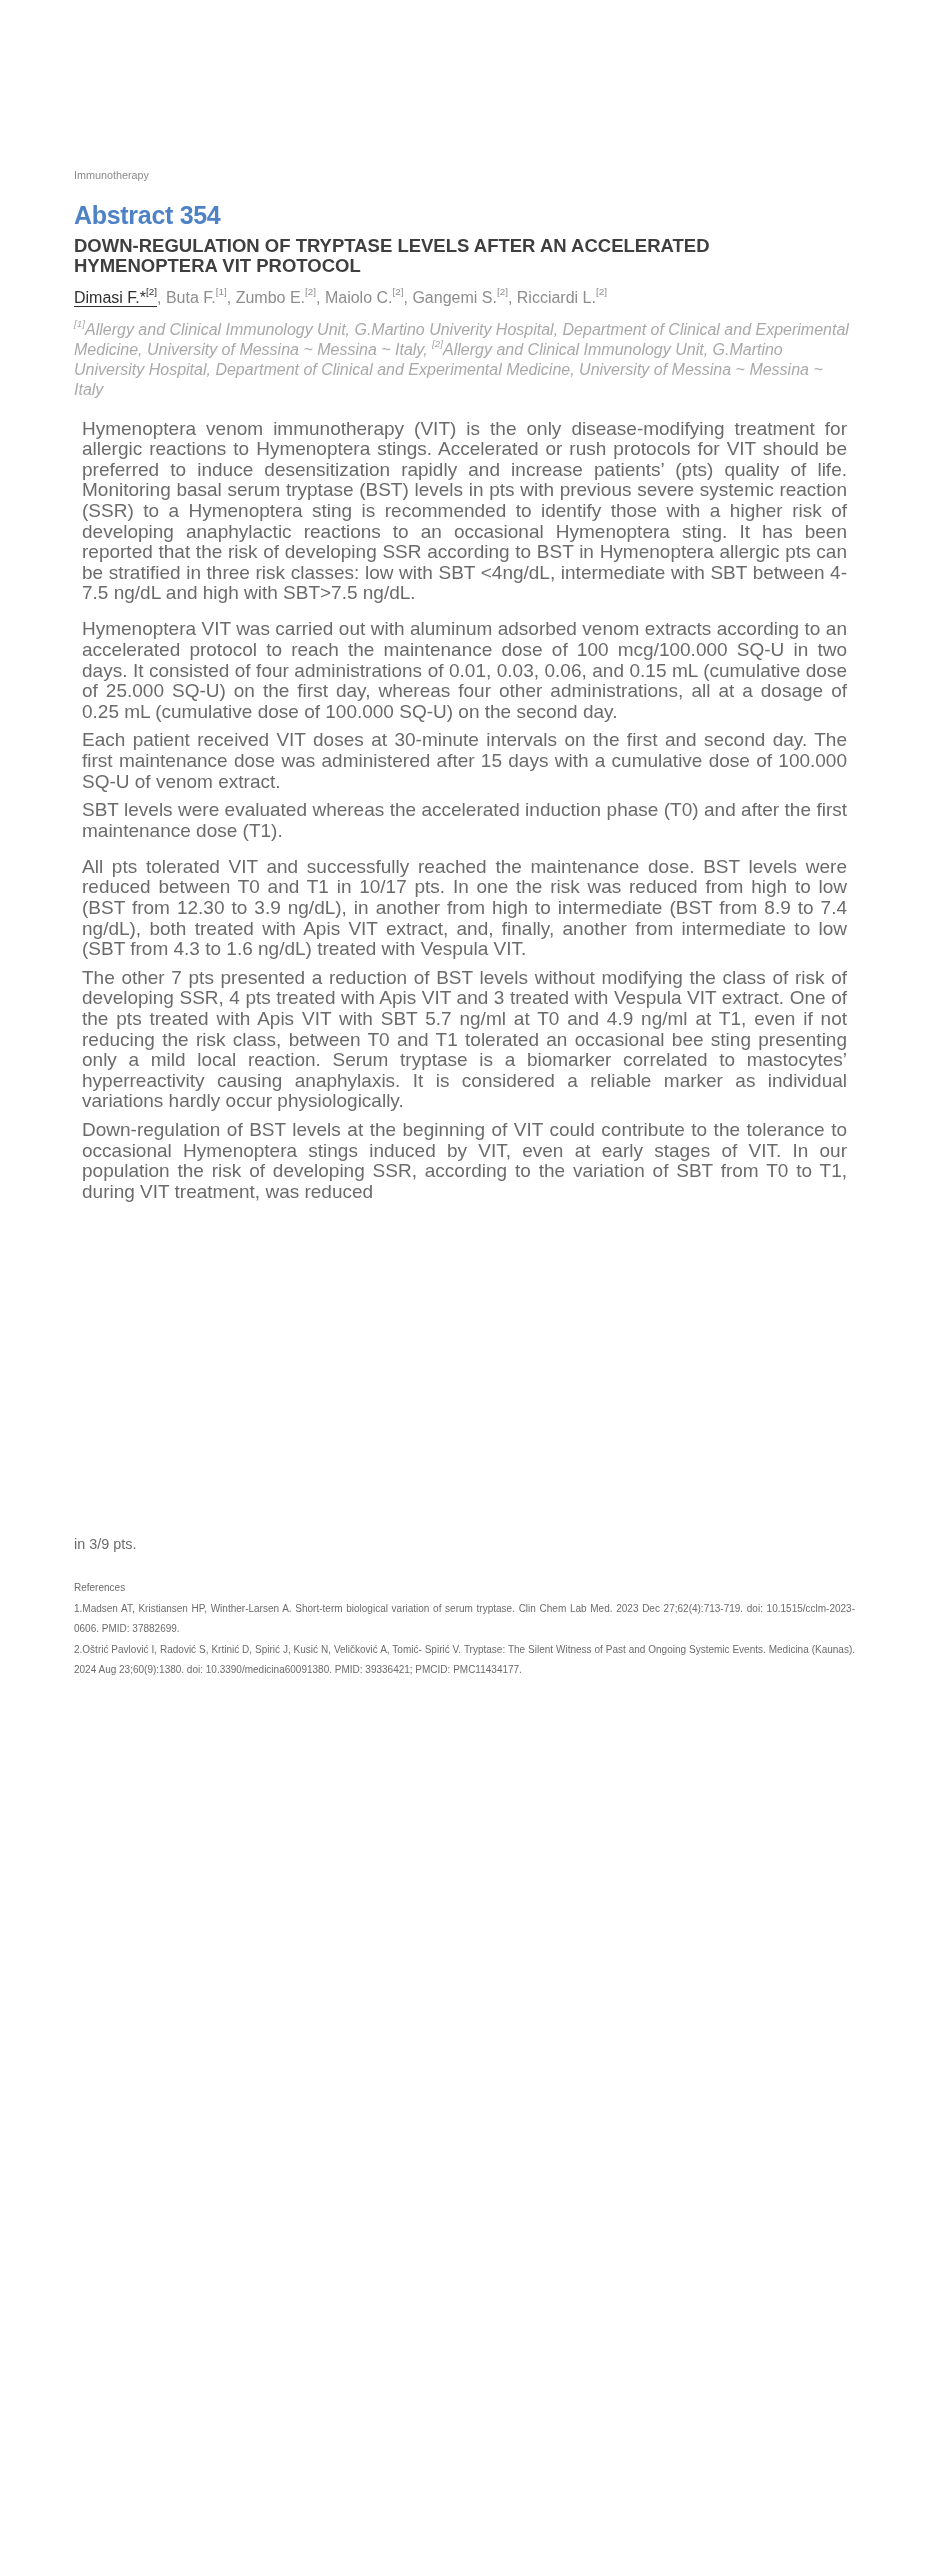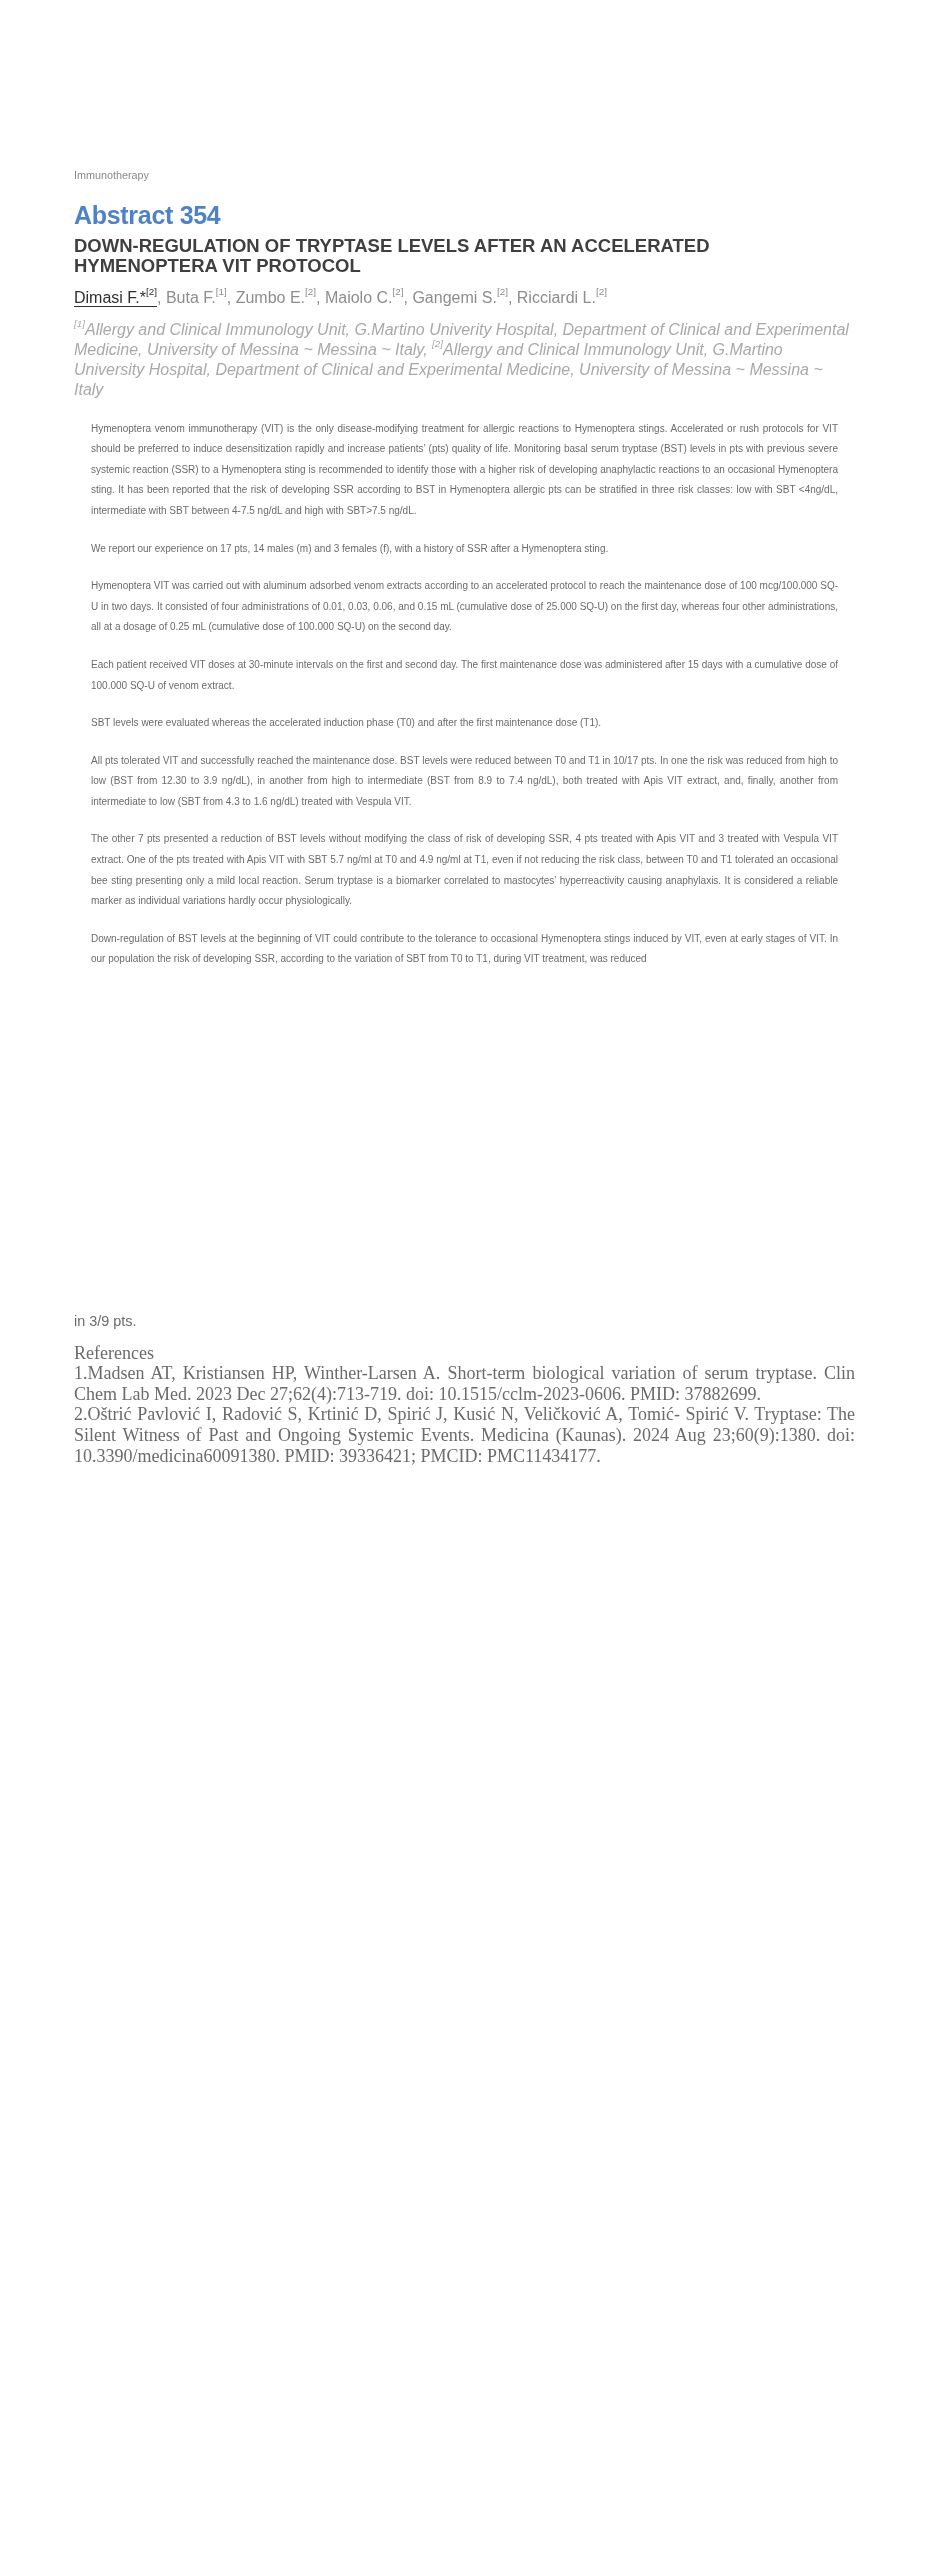--- a/index.html
+++ b/index.html
@@ -69,38 +69,37 @@
     font-size:16px;
     line-height:20px;
     color:var(--muted-gray);
   }
   .body-text{
     margin-top:18.5px;
   }
   .para-group{margin-top:15.5px;}
   .para-group:first-child{margin-top:0;}
   .para-group p{
-    margin:17px;
-    font-size:10px;
+    margin:8px;
+    font-size:19px;
     line-height:20.6px;
     color:var(--body-gray);
     text-align:justify;
   }
   .page-gap{height:324px;}
   .continuation{
     font-size:14.4px;
     line-height:20.6px;
     color:var(--body-gray);
   }
   .references{
-    margin-top:11px;
-    font-size:18px;
+    margin-top:23px;
+    font-size:10px;
     line-height:20.6px;
     color:var(--body-gray);
-    font-family:Liberation Serif, serif;
   }
   .references p{margin:0;text-align:justify;}
   .references .ref-heading{text-align:left;}
 </style>
 </head>
 <body>
 
 <div class="page">
   <div class="content">
 
@@ -113,21 +112,20 @@
     <div class="authors"><span class="author lead"><span class="author-name">Dimasi F.*</span><sup class="mark">[2]</sup></span><span class="author-sep">, </span><span class="author"><span class="author-name">Buta F.</span><sup class="mark">[1]</sup></span><span class="author-sep">, </span><span class="author"><span class="author-name">Zumbo E.</span><sup class="mark">[2]</sup></span><span class="author-sep">, </span><span class="author"><span class="author-name">Maiolo C.</span><sup class="mark">[2]</sup></span><span class="author-sep">, </span><span class="author"><span class="author-name">Gangemi S.</span><sup class="mark">[2]</sup></span><span class="author-sep">, </span><span class="author"><span class="author-name">Ricciardi L.</span><sup class="mark">[2]</sup></span></div>
 
     <div class="affiliations"><sup class="mark">[1]</sup><span class="affiliation-text">Allergy and Clinical Immunology Unit, G.Martino Univerity Hospital, Department of Clinical and Experimental Medicine, University of Messina ~ Messina ~ Italy, </span><sup class="mark">[2]</sup><span class="affiliation-text">Allergy and Clinical Immunology Unit, G.Martino University Hospital, Department of Clinical and Experimental Medicine, University of Messina ~ Messina ~ Italy</span></div>
 
     <div class="body-text">
       <div id="groups-container">
           <div class="para-group">
             <p class="body-paragraph">Hymenoptera venom immunotherapy (VIT) is the only disease-modifying treatment for allergic reactions to Hymenoptera stings. Accelerated or rush protocols for VIT should be preferred to induce desensitization rapidly and increase patients’ (pts) quality of life. Monitoring basal serum tryptase (BST) levels in pts with previous severe systemic reaction (SSR) to a Hymenoptera sting is recommended to identify those with a higher risk of developing anaphylactic reactions to an occasional Hymenoptera sting. It has been reported that the risk of developing SSR according to BST in Hymenoptera allergic pts can be stratified in three risk classes: low with SBT &lt;4ng/dL, intermediate with SBT between 4-7.5 ng/dL and high with SBT&gt;7.5 ng/dL.</p>
           </div>
           <div class="para-group">
-            <p class="body-paragraph">We report our experience on 17 pts, 14 males (m) and 3 females (f), with a history of SSR after a Hymenoptera sting.</p>
             <p class="body-paragraph">Hymenoptera VIT was carried out with aluminum adsorbed venom extracts according to an accelerated protocol to reach the maintenance dose of 100 mcg/100.000 SQ-U in two days. It consisted of four administrations of 0.01, 0.03, 0.06, and 0.15 mL (cumulative dose of 25.000 SQ-U) on the first day, whereas four other administrations, all at a dosage of 0.25 mL (cumulative dose of 100.000 SQ-U) on the second day.</p>
             <p class="body-paragraph">Each patient received VIT doses at 30-minute intervals on the first and second day. The first maintenance dose was administered after 15 days with a cumulative dose of 100.000 SQ-U of venom extract.</p>
             <p class="body-paragraph">SBT levels were evaluated whereas the accelerated induction phase (T0) and after the first maintenance dose (T1).</p>
           </div>
           <div class="para-group">
             <p class="body-paragraph">All pts tolerated VIT and successfully reached the maintenance dose. BST levels were reduced between T0 and T1 in 10/17 pts. In one the risk was reduced from high to low (BST from 12.30 to 3.9 ng/dL), in another from high to intermediate (BST from 8.9 to 7.4 ng/dL), both treated with Apis VIT extract, and, finally, another from intermediate to low (SBT from 4.3 to 1.6 ng/dL) treated with Vespula VIT.</p>
             <p class="body-paragraph">The other 7 pts presented a reduction of BST levels without modifying the class of risk of developing SSR, 4 pts treated with Apis VIT and 3 treated with Vespula VIT extract. One of the pts treated with Apis VIT with SBT 5.7 ng/ml at T0 and 4.9 ng/ml at T1, even if not reducing the risk class, between T0 and T1 tolerated an occasional bee sting presenting only a mild local reaction. Serum tryptase is a biomarker correlated to mastocytes’ hyperreactivity causing anaphylaxis. It is considered a reliable marker as individual variations hardly occur physiologically.</p>
             <p class="body-paragraph">Down-regulation of BST levels at the beginning of VIT could contribute to the tolerance to occasional Hymenoptera stings induced by VIT, even at early stages of VIT. In our population the risk of developing SSR, according to the variation of SBT from T0 to T1, during VIT treatment, was reduced</p>
           </div>
         </div>

